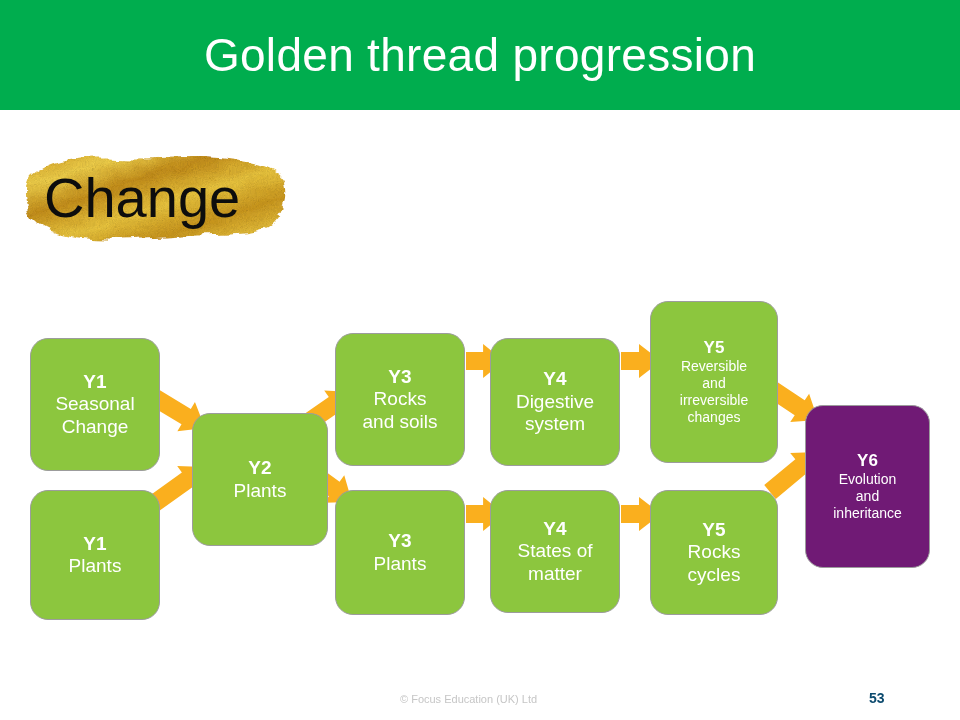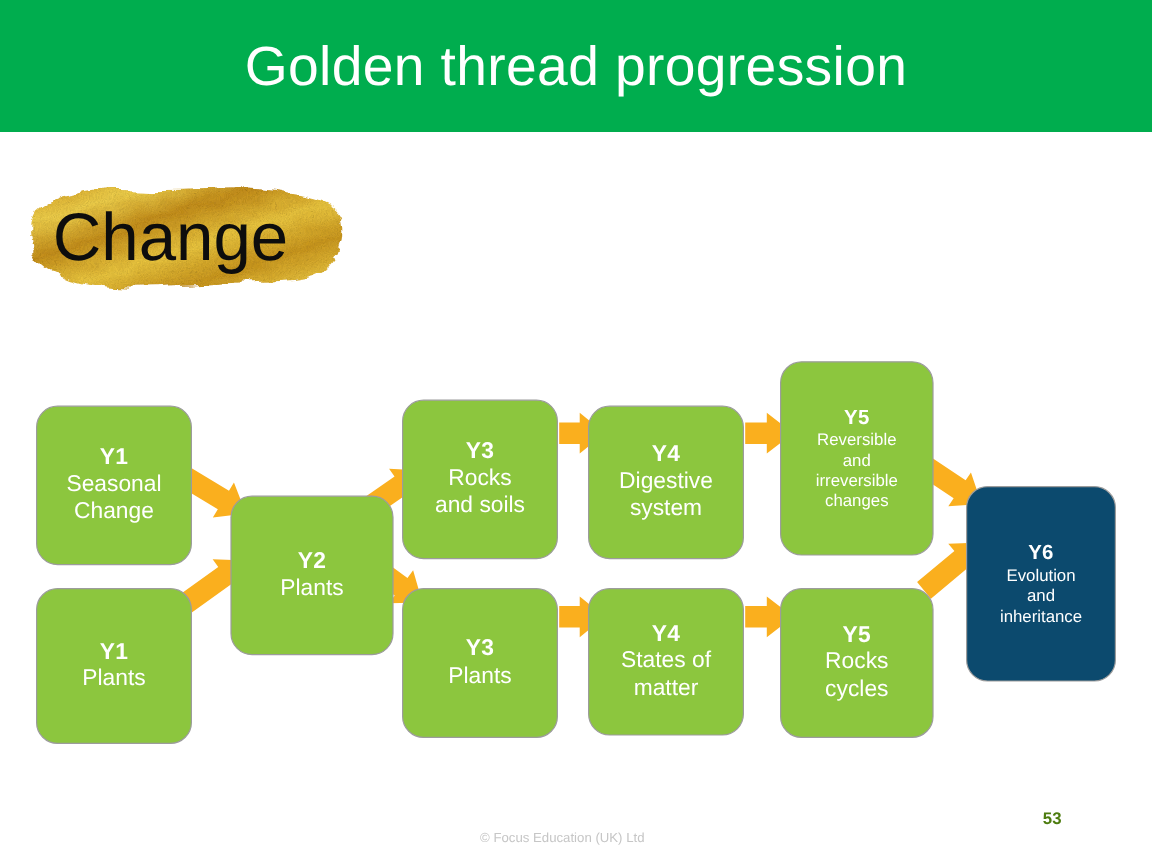--- a/index.html
+++ b/index.html
@@ -125,22 +125,22 @@
     left: 400px;
     top: 693px;
     color: #c6c6c6;
     font-size: 11px;
     font-family: "Liberation Sans", sans-serif;
     white-space: nowrap;
   }
   #page-number {
     position: absolute;
     left: 869px;
-    top: 674px;
-    color: #4d7c0f;
+    top: 690px;
+    color: #0c4a6e;
     font-size: 14px;
     font-weight: bold;
     font-family: "Liberation Sans", sans-serif;
   }
 </style>
 </head>
 <body>
 
 <div id="header-banner">
   <div id="slide-title">Golden thread progression</div>
@@ -232,21 +232,21 @@
         <div class="desc">Reversible
 and
 irreversible
 changes</div>
       </div>
       <div class="node" style="left: 650px; top: 452px; width: 128px; height: 125px; background: rgb(140, 198, 62); color: rgb(255, 255, 255);">
         <div class="year">Y5</div>
         <div class="desc">Rocks
 cycles</div>
       </div>
-      <div class="node small" style="left: 805px; top: 367px; width: 125px; height: 163px; background: #0c4a6e; color: rgb(255, 255, 255);">
+      <div class="node small" style="left: 805px; top: 367px; width: 125px; height: 163px; background: #701a75; color: rgb(255, 255, 255);">
         <div class="year">Y6</div>
         <div class="desc">Evolution
 and
 inheritance</div>
       </div>
     </div>
 </div>
 
 <div id="footer-copyright">© Focus Education (UK) Ltd</div>
 <div id="page-number">53</div>

